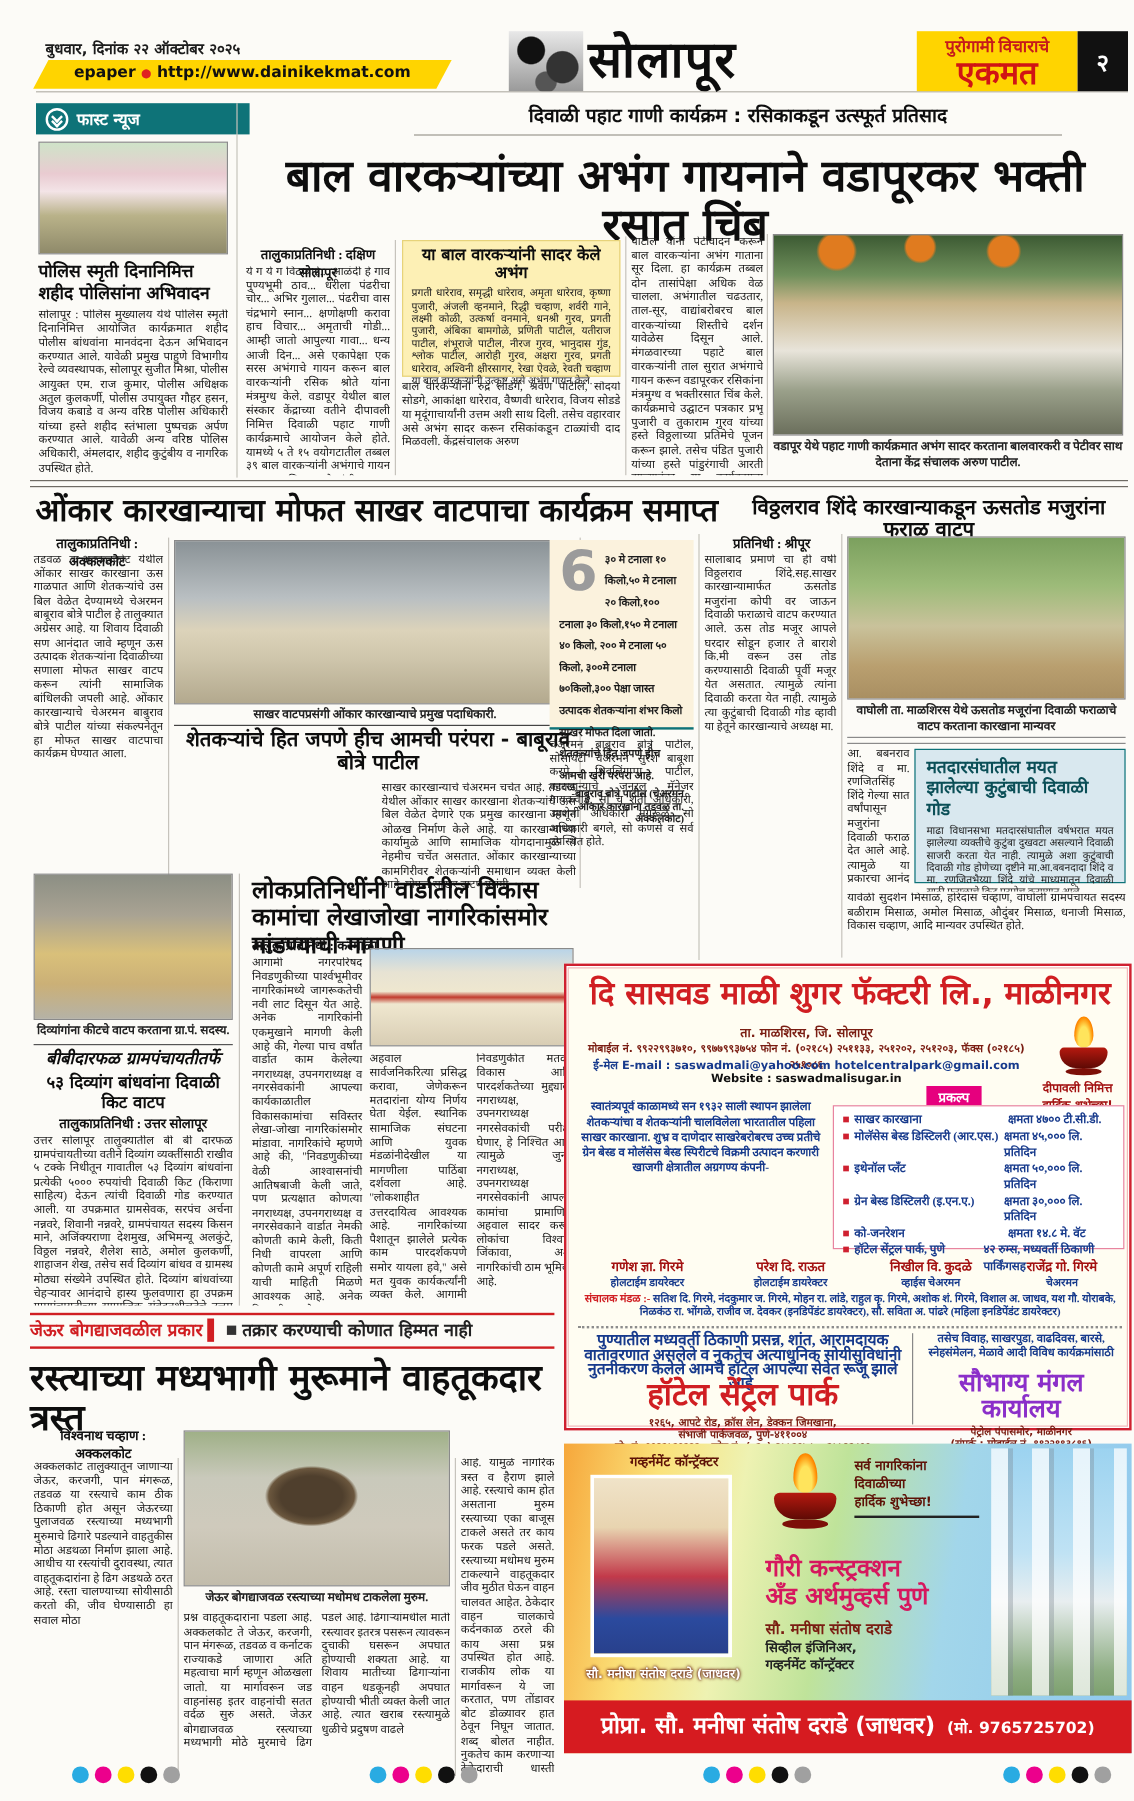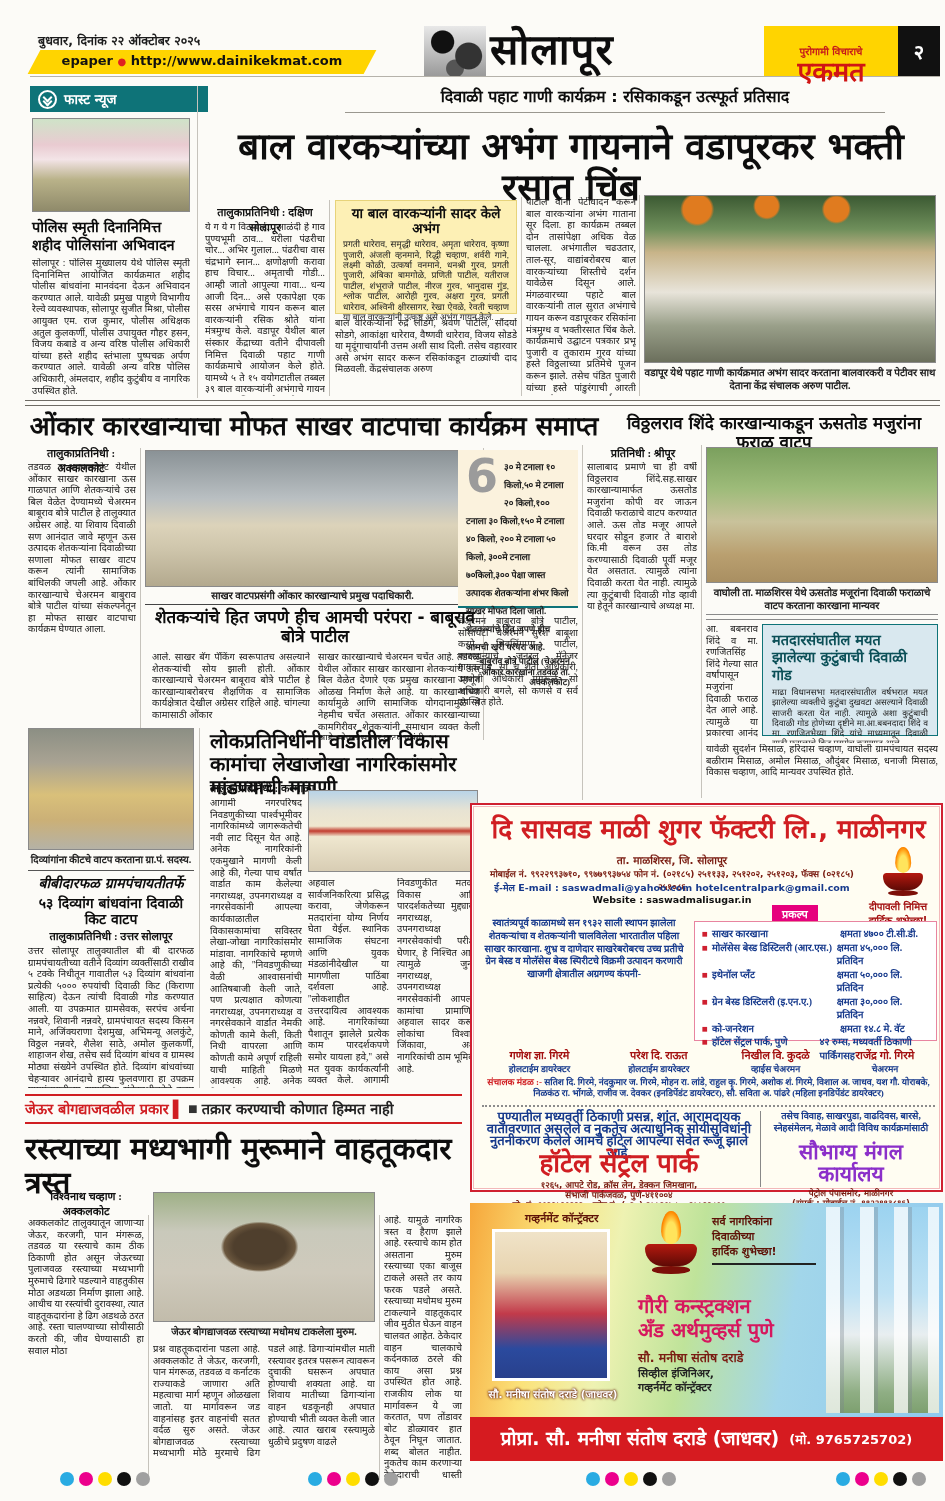--- a/index.html
+++ b/index.html
@@ -91,21 +91,21 @@
       <span style="color:#e02020;font-size:10px;">●</span>
       <span>http://www.dainikekmat.com</span>
     </div>
   </div>
   <div class="abs hrule" style="left:30px;top:76px;width:910px;background:#b5b2aa;"></div>
 
   <div class="abs photo logo" style="left:424px;top:26px;width:62px;height:50px;border:none;"></div>
   <div class="abs hl" style="left:490px;top:26px;font-size:42px;letter-spacing:1px;">सोलापूर</div>
 
   <div class="abs brandbox" style="left:764px;top:26px;width:134px;height:50px;text-align:center;">
-    <div class="sans" style="font-size:10px;font-weight:700;color:#c61a1a;padding-top:18px;">पुरोगामी विचाराचे</div>
+    <div class="sans" style="font-size:14px;font-weight:700;color:#c61a1a;padding-top:2px;font-family:Liberation Serif, serif;">पुरोगामी विचाराचे</div>
     <div class="hl" style="font-size:27px;color:#d01414;line-height:1;">एकमत</div>
   </div>
   <div class="abs pagenum sans" style="left:898px;top:26px;width:42px;height:50px;font-size:20px;font-weight:700;">२</div>
 
   <div class="abs hl" style="left:340px;top:88px;width:550px;font-size:16px;text-align:center;">दिवाळी पहाट गाणी कार्यक्रम : रसिकाकडून उत्स्फूर्त प्रतिसाद</div>
   <div class="abs hrule" style="left:345px;top:112px;width:540px;"></div>
 
   <div class="abs fnhead sans" style="left:30px;top:86px;width:162px;height:26px;font-size:13.5px;font-weight:700;text-align:right;">
     <span class="fnbadge">
         <i></i>
@@ -142,21 +142,20 @@
   <div class="abs hl" style="left:25px;top:412px;width:578px;font-size:26px;text-align:center;">ओंकार कारखान्याचा मोफत साखर वाटपाचा कार्यक्रम समाप्त</div>
   <div class="abs byline" style="left:25px;top:445px;width:112px;">तालुकाप्रतिनिधी : अक्कलकोट</div>
   <div class="abs txt" style="left:28px;top:462px;width:108px;height:278px;">तडवळ ता.अक्कलकोट येथील ओंकार साखर कारखाना ऊस गाळपात आणि शेतकऱ्यांचे उस बिल वेळेत देण्यामध्ये चेअरमन बाबूराव बोत्रे पाटील हे तालुक्यात अग्रेसर आहे. या शिवाय दिवाळी सण आनंदात जावे म्हणून ऊस उत्पादक शेतकऱ्यांना दिवाळीच्या सणाला मोफत साखर वाटप करून त्यांनी सामाजिक बांधिलकी जपली आहे. ओंकार कारखान्याचे चेअरमन बाबुराव बोत्रे पाटील यांच्या संकल्पनेतून हा मोफत साखर वाटपाचा कार्यक्रम घेण्यात आला.</div>
   <div class="abs vrule" style="left:140px;top:448px;height:292px;"></div>
 
   <div class="abs photo ph-omkar" style="left:145px;top:450px;width:335px;height:137px;"></div>
   <div class="abs caption" style="left:145px;top:590px;width:335px;">साखर वाटपप्रसंगी ओंकार कारखान्याचे प्रमुख पदाधिकारी.</div>
   <div class="abs hrule" style="left:145px;top:604px;width:335px;background:#444;"></div>
 
   <div class="abs hl" style="left:150px;top:608px;width:330px;font-size:17px;text-align:center;">शेतकऱ्यांचे हित जपणे हीच आमची परंपरा - बाबूराव बोत्रे पाटील</div>
-  <div class="abs txt" style="left:152px;top:652px;width:158px;height:88px;">आले. साखर बॅग पॅकिंग स्वरूपातच असल्याने शेतकऱ्यांची सोय झाली होती. ओंकार कारखान्याचे चेअरमन बाबूराव बोत्रे पाटील हे कारखान्याबरोबरच शैक्षणिक व सामाजिक कार्यक्षेत्रात देखील अग्रेसर राहिले आहे. चांगल्या कामासाठी ओंकार</div>
   <div class="abs txt" style="left:318px;top:652px;width:162px;height:88px;">साखर कारखान्याचे चेअरमन चर्चेत आहे. तडवळ येथील ओंकार साखर कारखाना शेतकऱ्यांचे ऊस बिल वेळेत देणारे एक प्रमुख कारखाना म्हणून ओळख निर्माण केले आहे. या कारखान्याच्या कार्यामुळे आणि सामाजिक योगदानामुळे ते नेहमीच चर्चेत असतात. ओंकार कारखान्याच्या कामगिरीवर शेतकऱ्यांनी समाधान व्यक्त केली आहे. मोफत साखर वाटप प्रसंगी</div>
   <div class="abs vrule" style="left:483px;top:448px;height:292px;"></div>
 
   <div class="abs quotebox" style="left:458px;top:450px;width:120px;height:158px;">
     <span class="qmark">6</span>
     <span class="txt" style="font-size:9px;line-height:11px;font-weight:700;">३० मे टनाला १० किलो,५० मे टनाला २० किलो,१०० टनाला ३० किलो,१५० मे टनाला ४० किलो, २०० मे टनाला ५० किलो, ३००मे टनाला ७०किलो,३०० पेक्षा जास्त उत्पादक शेतकऱ्यांना शंभर किलो साखर मोफत दिला जातो. शेतकऱ्यांचे हित जपणे हीच आमची खरी परंपरा आहे.</span>
     <div style="font-size:8.8px;line-height:10.5px;font-weight:700;text-align:right;margin-top:2px;">-बाबुराव बोत्रे पाटील (चेअरमन -ओंकार कारखाना तडवळ ता. अक्कलकोट)</div>
   </div>
   <div class="abs txt" style="left:458px;top:616px;width:120px;height:124px;">चेअरमन बाबूराव बोत्रे पाटील, सोसायटी चेअरमन सुरेश बाबूशा करपे, शिवलिंगप्पा पाटील, कारखान्याचे जनरल मॅनेजर गायकवाड, सो च शेती अधिकारी, उपशेती अधिकारी मंगरूळे, सो अधिकारी बगले, सो कणसे व सर्व उपस्थित होते.</div>
   <div class="abs vrule" style="left:582px;top:445px;height:355px;"></div>

